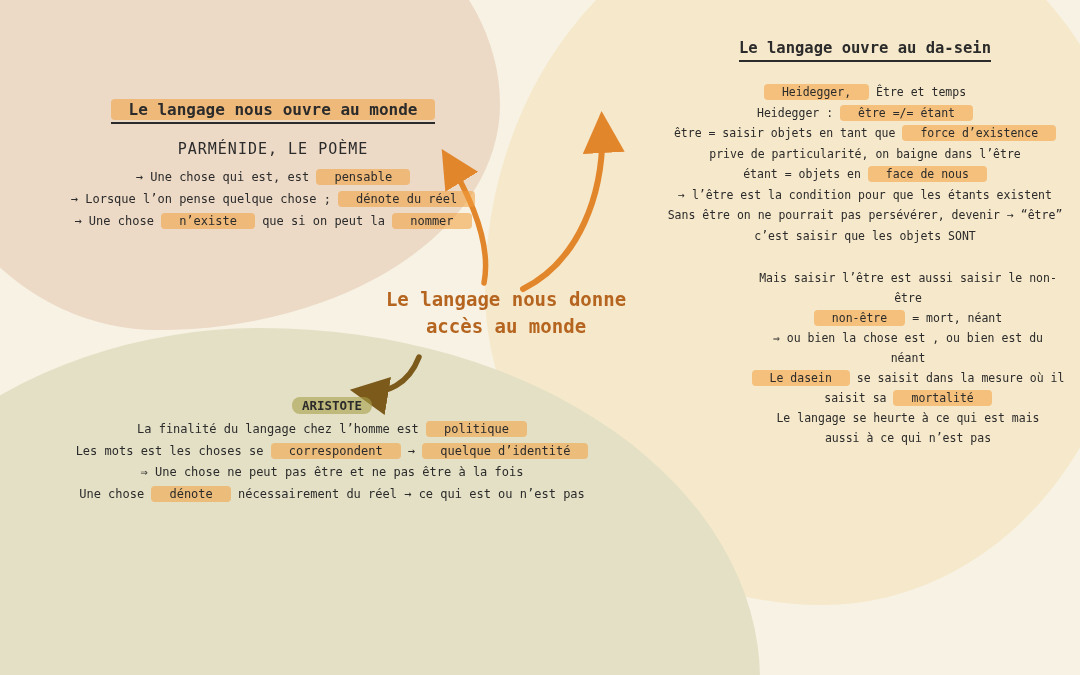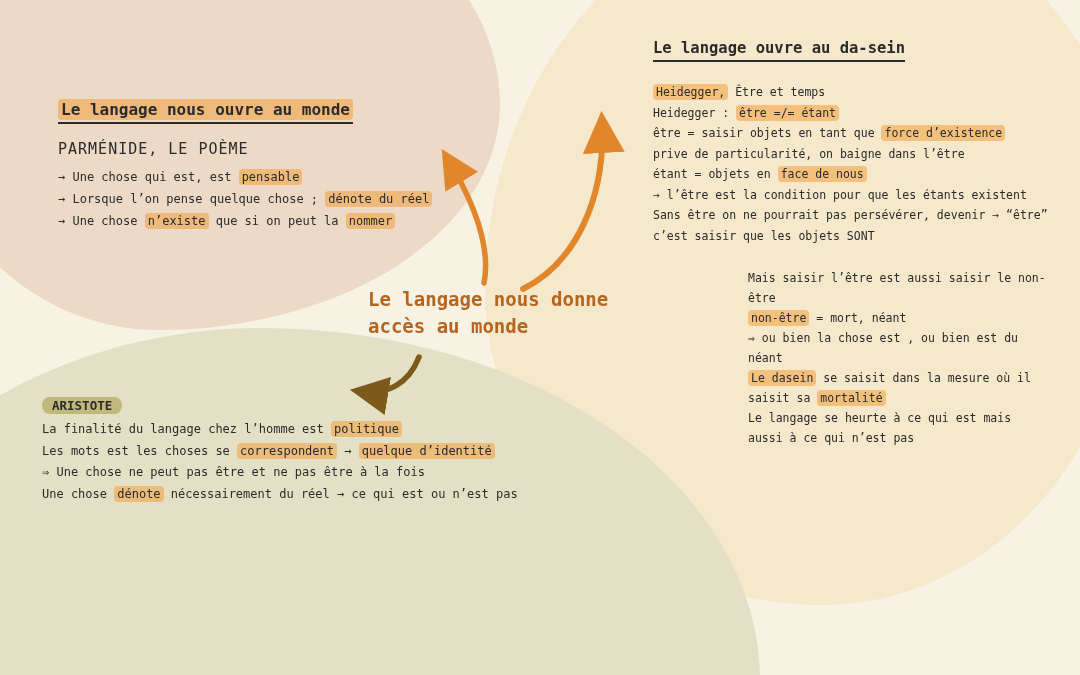--- a/index.html
+++ b/index.html
@@ -20,37 +20,37 @@
     border-radius:45% 55% 58% 42% / 42% 52% 48% 58%;}
   .blob-peach{left:485px; top:-95px; width:650px; height:700px; background:var(--blob-peach);
     border-radius:50% 45% 48% 52% / 55% 48% 52% 45%;}
   .blob-olive{left:-200px; top:328px; width:960px; height:640px; background:var(--blob-olive);
     border-radius:48% 52% 40% 60% / 60% 55% 45% 40%;}
   .arrows{position:absolute; left:0; top:0; z-index:1; pointer-events:none;}
   .arrow-orange{stroke:var(--arrow-orange);}
   .arrow-brown{stroke:var(--arrow-brown);}
   .head-orange{fill:var(--arrow-orange);}
   .head-brown{fill:var(--arrow-brown);}
-  .section{position:absolute; z-index:2;}
+  .section{position:absolute; z-index:2;text-align:center;}
   .sec-parmenide{left:58px; top:100px; width:430px;}
   .sec-heidegger{left:653px; top:38px; width:424px;}
   .sec-heidegger-sub{left:748px; top:268px; width:320px;}
   .sec-aristote{left:42px; top:395px; width:580px;}
   .sec-center{left:368px; top:286px; width:276px; }
   .sec-title{display:inline-block; font-weight:bold; border-bottom:2px solid var(--ink);
     padding-bottom:3px; white-space:nowrap;}
   .sec-parmenide .sec-title{font-size:16px; margin-bottom:16px;}
   .sec-heidegger .sec-title{font-size:15.5px; margin-bottom:20px;}
   .subtitle{font-size:15px; letter-spacing:1px; margin-bottom:8px; white-space:nowrap;}
   .line{font-size:11.5px; white-space:nowrap;}
   .sec-parmenide .line{line-height:22px; font-size:12px;}
   .sec-heidegger .line{line-height:20.5px;}
   .sec-heidegger-sub .line{line-height:20px;}
   .sec-aristote .line{line-height:21.5px; font-size:12px;}
-  .hl{background:var(--hl-orange); padding:1px 3px; border-radius:4px;}
+  .hl{background:var(--hl-orange); padding:1px 18px; border-radius:4px;}
   .hl-olive{background:var(--hl-olive); padding:1px 10px; border-radius:8px;}
   .aristote-heading{display:inline-block; font-size:12.5px; font-weight:bold; margin-bottom:6px;}
   .center-line{font-size:19px; font-weight:bold; line-height:27px; color:var(--accent-title); white-space:nowrap;}
 </style>
 </head>
 <body>
 
 <div class="canvas">
 
   <div class="blob blob-tan"></div>

